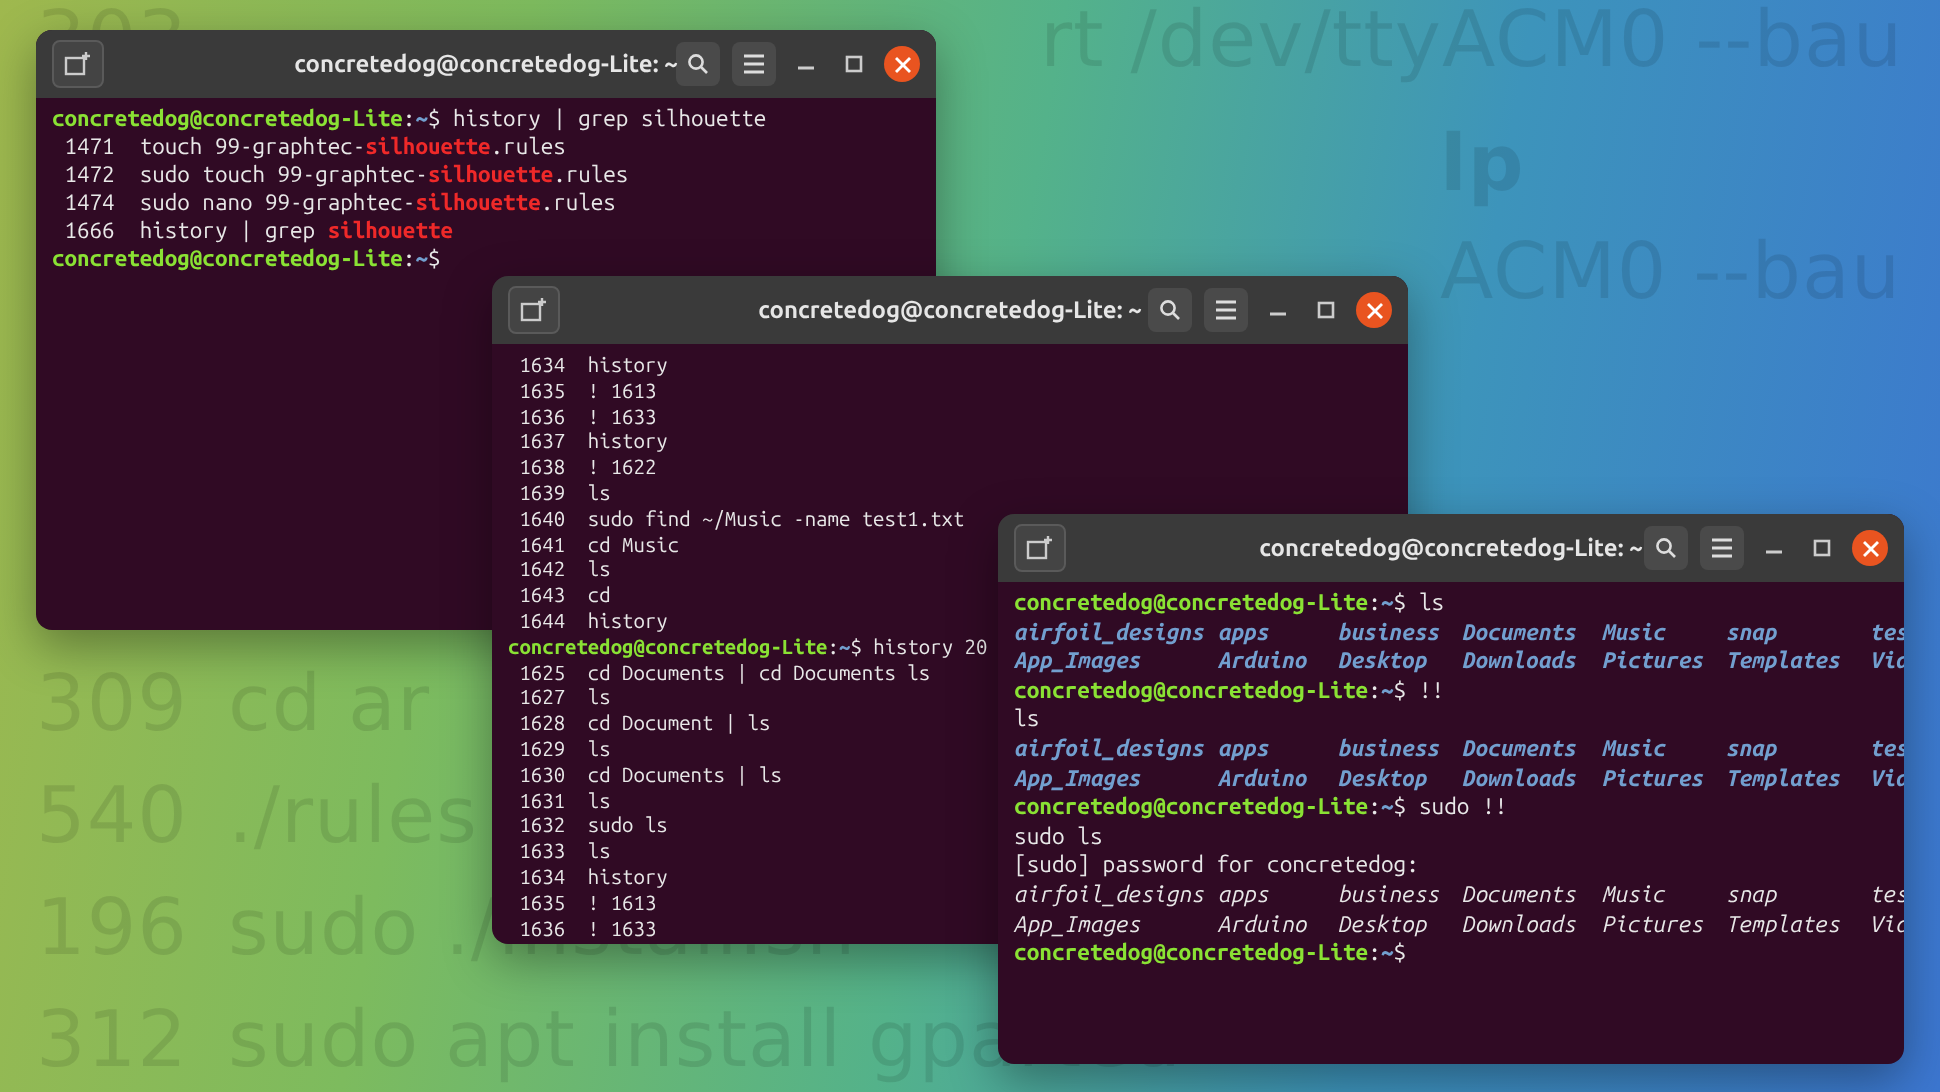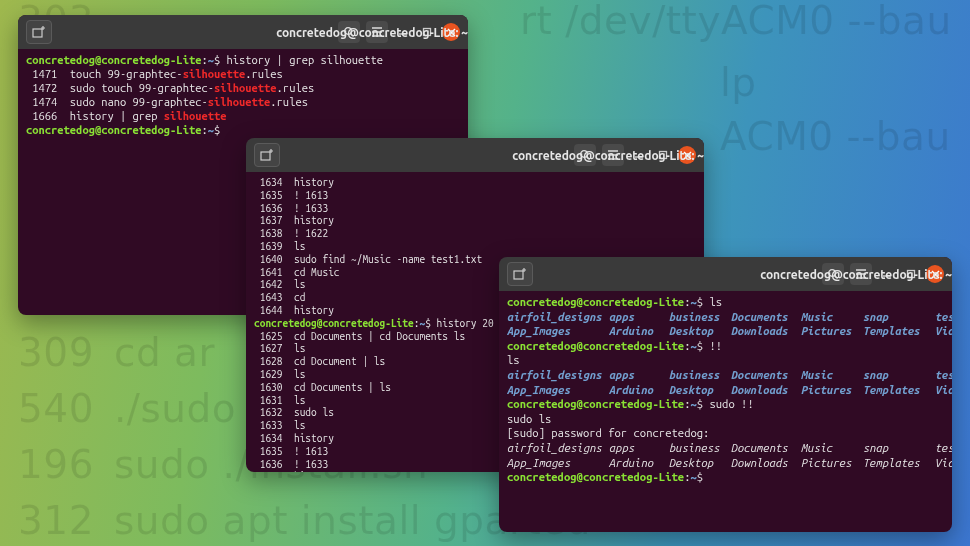--- a/index.html
+++ b/index.html
@@ -51,21 +51,21 @@
   }
   .tb-btn.newtab {
     width: 26px; height: 24px;
     border: 1px solid #5a5a5a;
     border-radius: 4px;
     background: #444;
   }
   .tb-title {
     position: absolute;
     left: 0; right: 0;
-    text-align: right;
+    text-align: center;
     color: #e6e6e6;
     font-family: Ubuntu, Arial, sans-serif;
     font-size: 12px;
     font-weight: 600;
     pointer-events: none;
   }
   .tb-right { margin-left: auto; display: flex; align-items: center; gap: 6px; }
   .sq-btn {
     width: 22px; height: 22px;
     border-radius: 4px;
@@ -103,23 +103,23 @@
 
   
   svg { display: block; }
 </style>
 </head>
 <body>
 
 <div class="bg-text" style="top:-2px;"><span class="num">303</span></div>
 <div class="bg-text" style="top:-2px; left:520px;">rt /dev/ttyACM0 --bau</div>
 <div class="bg-text" style="top:114px; left:720px;">ACM0 --bau</div>
-<div class="bg-text" style="top:60px; left:720px;">lp</div>
+<div class="bg-text" style="top:60px; left:720px;font-weight:bold;">lp</div>
 <div class="bg-text" style="top:330px;"><span class="num">309</span><span>cd ar</span></div>
-<div class="bg-text" style="top:386px;"><span class="num">540</span><span>./sudo</span></div>
+<div class="bg-text" style="top:386px;"><span class="num">540</span><span>./rules</span></div>
 <div class="bg-text" style="top:442px;"><span class="num">196</span><span>sudo ./install.sh</span></div>
 <div class="bg-text" style="top:498px;"><span class="num">312</span><span>sudo apt install gparted</span></div>
 
 <div class="term" style="left:18px; top:15px; width:450px; height:300px;">
   <div class="titlebar">
     <div class="tb-left">
       <div class="tb-btn newtab">
         <svg width="14" height="12" viewBox="0 0 14 12">
             <rect x="1" y="3" width="9" height="8" fill="none" stroke="#ccc" stroke-width="1.2"></rect>
             <line x1="9" y1="2" x2="13" y2="2" stroke="#ccc" stroke-width="1.2"></line>

